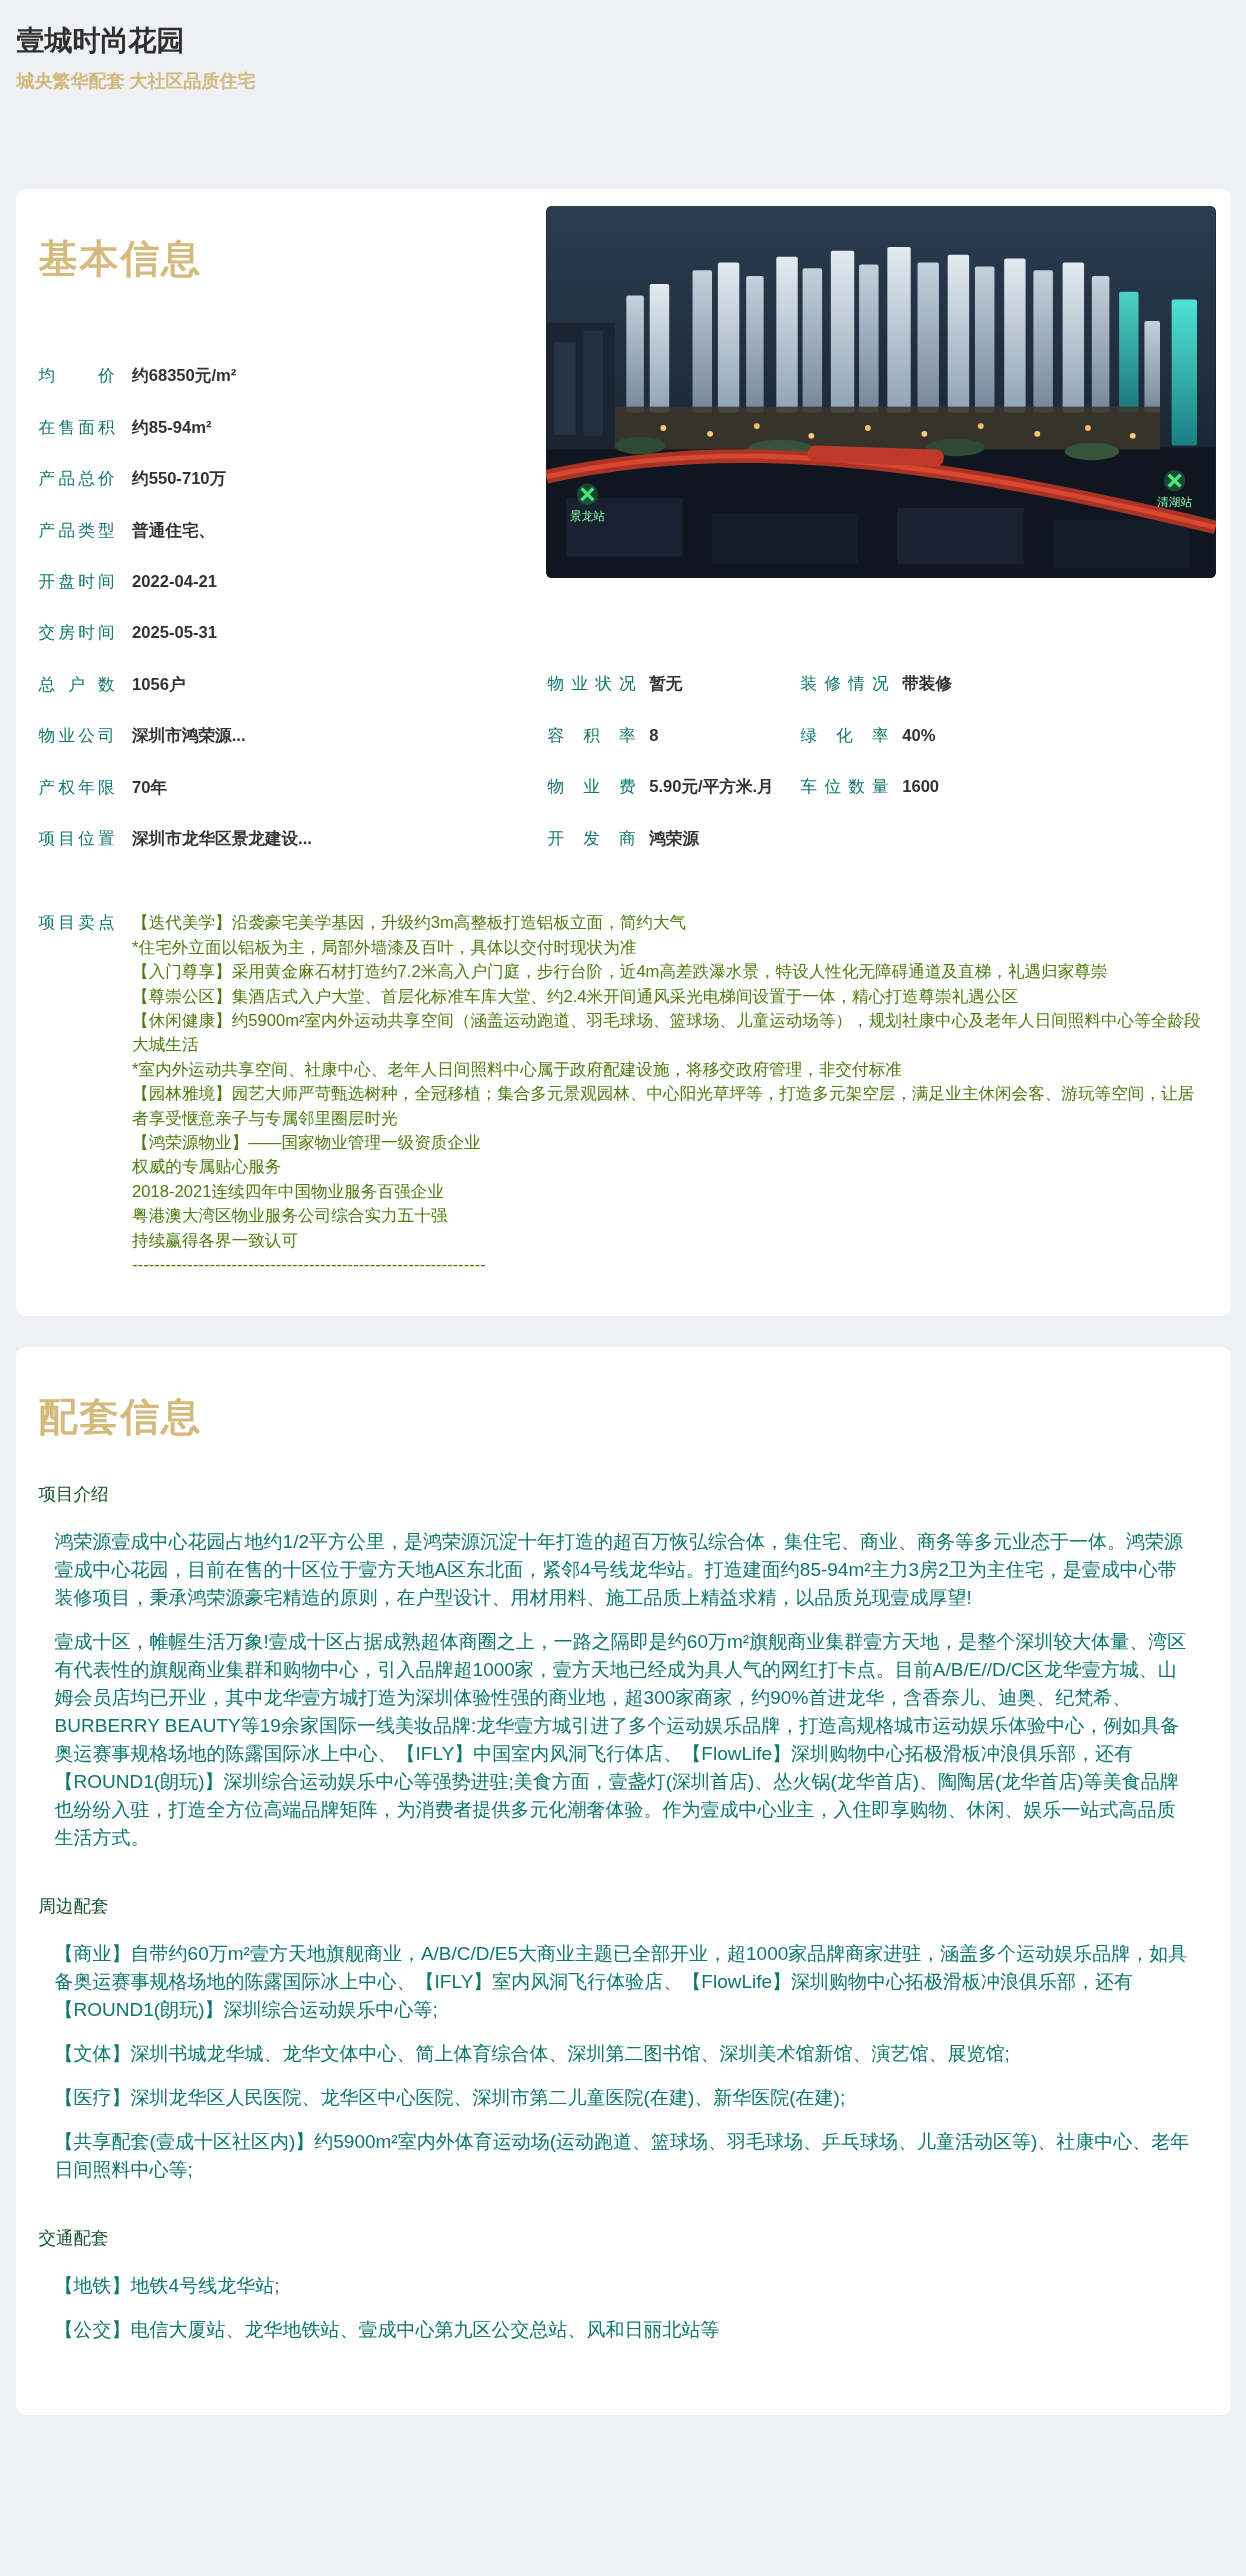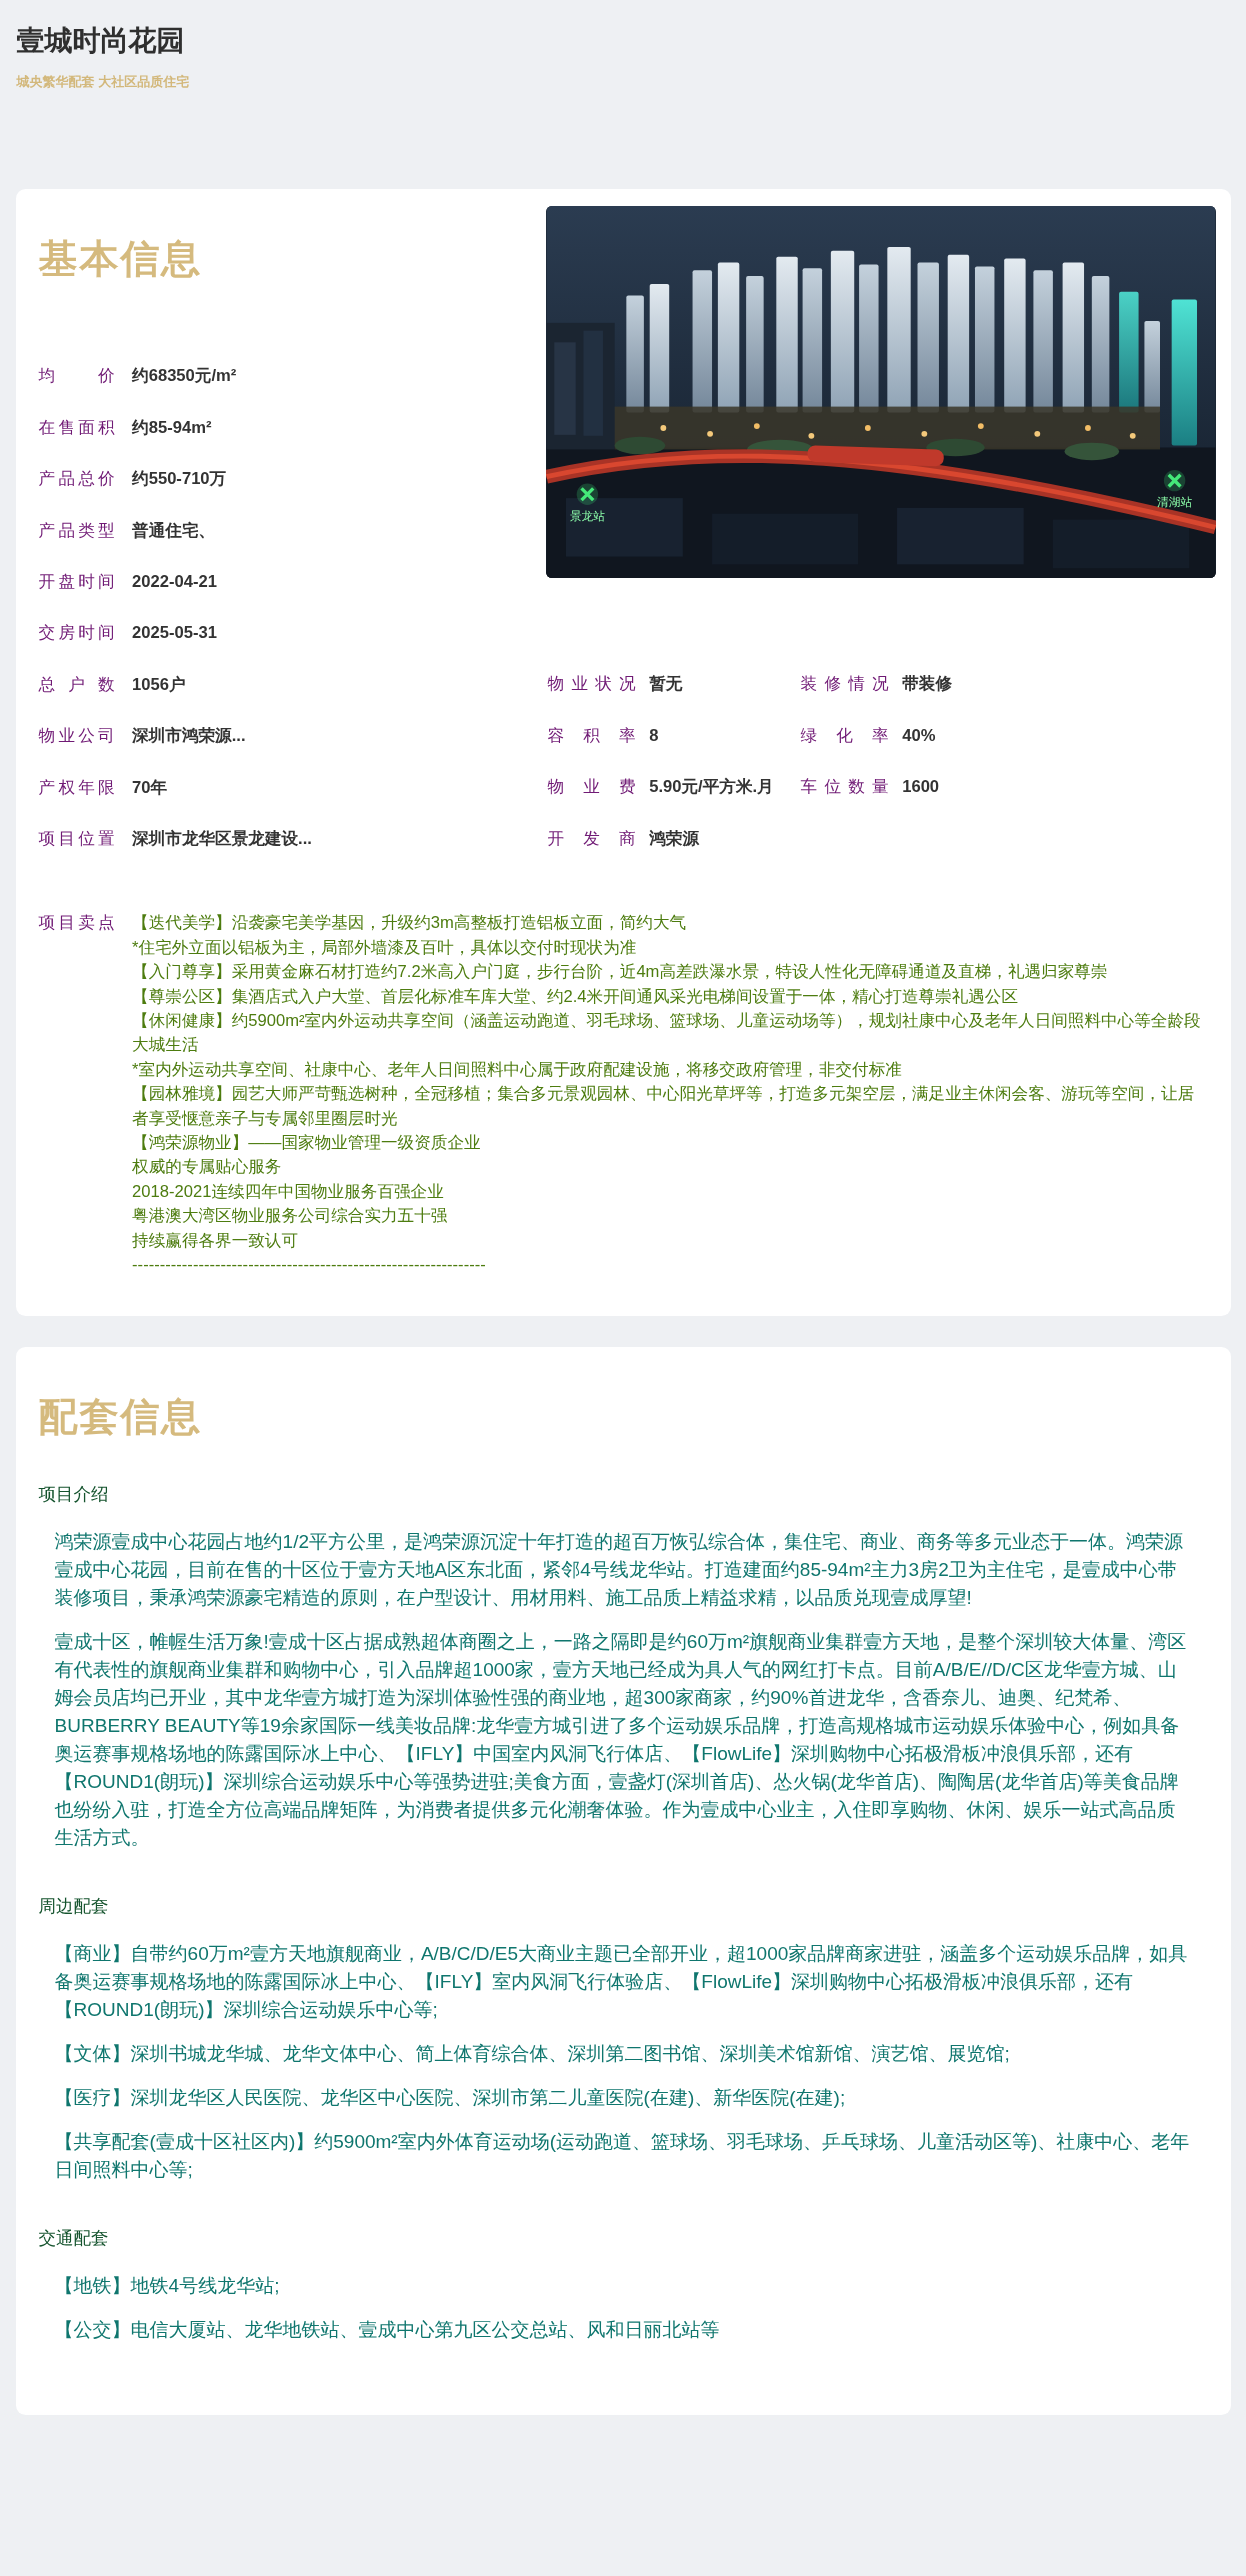--- a/index.html
+++ b/index.html
@@ -4,31 +4,31 @@
 <style>
   html,body{margin:0;padding:0;}
   body{
     width:1247px;
     background:#eef0f3;
     font-family:"Liberation Sans","DejaVu Sans",sans-serif;
     color:#333;
   }
   .page-header{padding:23.4px 16.6px 0;}
   .page-title{margin:0;font-size:28px;line-height:35px;font-weight:700;color:#2f2f2f;}
-  .page-subtitle{margin:11.7px 0 0;font-size:13px;line-height:23.4px;font-weight:600;color:#d3b87b;}
+  .page-subtitle{margin:11.7px 0 0;font-size:18px;line-height:23.4px;font-weight:600;color:#d3b87b;}
 
   .card{background:#ffffff;border-radius:9.7px;margin:0 15.6px;padding:43px 23px 39px;}
   .card.basic{margin-top:96px;}
   .card.amenities{margin-top:31px;margin-bottom:13.6px;padding-bottom:55px;}
 
   .section-title{margin:0;font-size:39px;line-height:54px;font-weight:600;color:#d5ba7e;letter-spacing:1.9px;}
 
   .basic-body{position:relative;margin-top:76px;min-height:544px;}
   .kv{display:flex;align-items:flex-start;height:27px;line-height:27px;margin-bottom:24.4px;font-size:16.6px;}
-  .kv-label{flex:none;width:76px;margin-right:17.5px;color:#701a75;text-align:justify;text-align-last:justify;}
+  .kv-label{flex:none;width:76px;margin-right:17.5px;color:#0f766e;text-align:justify;text-align-last:justify;}
   .kv-value{color:#333;font-weight:600;white-space:nowrap;}
   .kv-col.left{width:487px;}
   .kv-col.mid{position:absolute;left:509px;top:308px;width:255px;}
   .kv-col.right{position:absolute;left:762px;top:308px;width:292px;}
   .kv-col.mid .kv-label,.kv-col.right .kv-label{width:88px;margin-right:13.6px;}
 
   .img-wrap{position:absolute;left:507px;top:-156px;width:670px;height:372px;border-radius:5.8px;overflow:hidden;background:#16202c;}
 
   .selling-row{display:flex;align-items:flex-start;margin-top:4.9px;font-size:16.6px;}
   .selling-row .kv-label{line-height:24.4px;}

